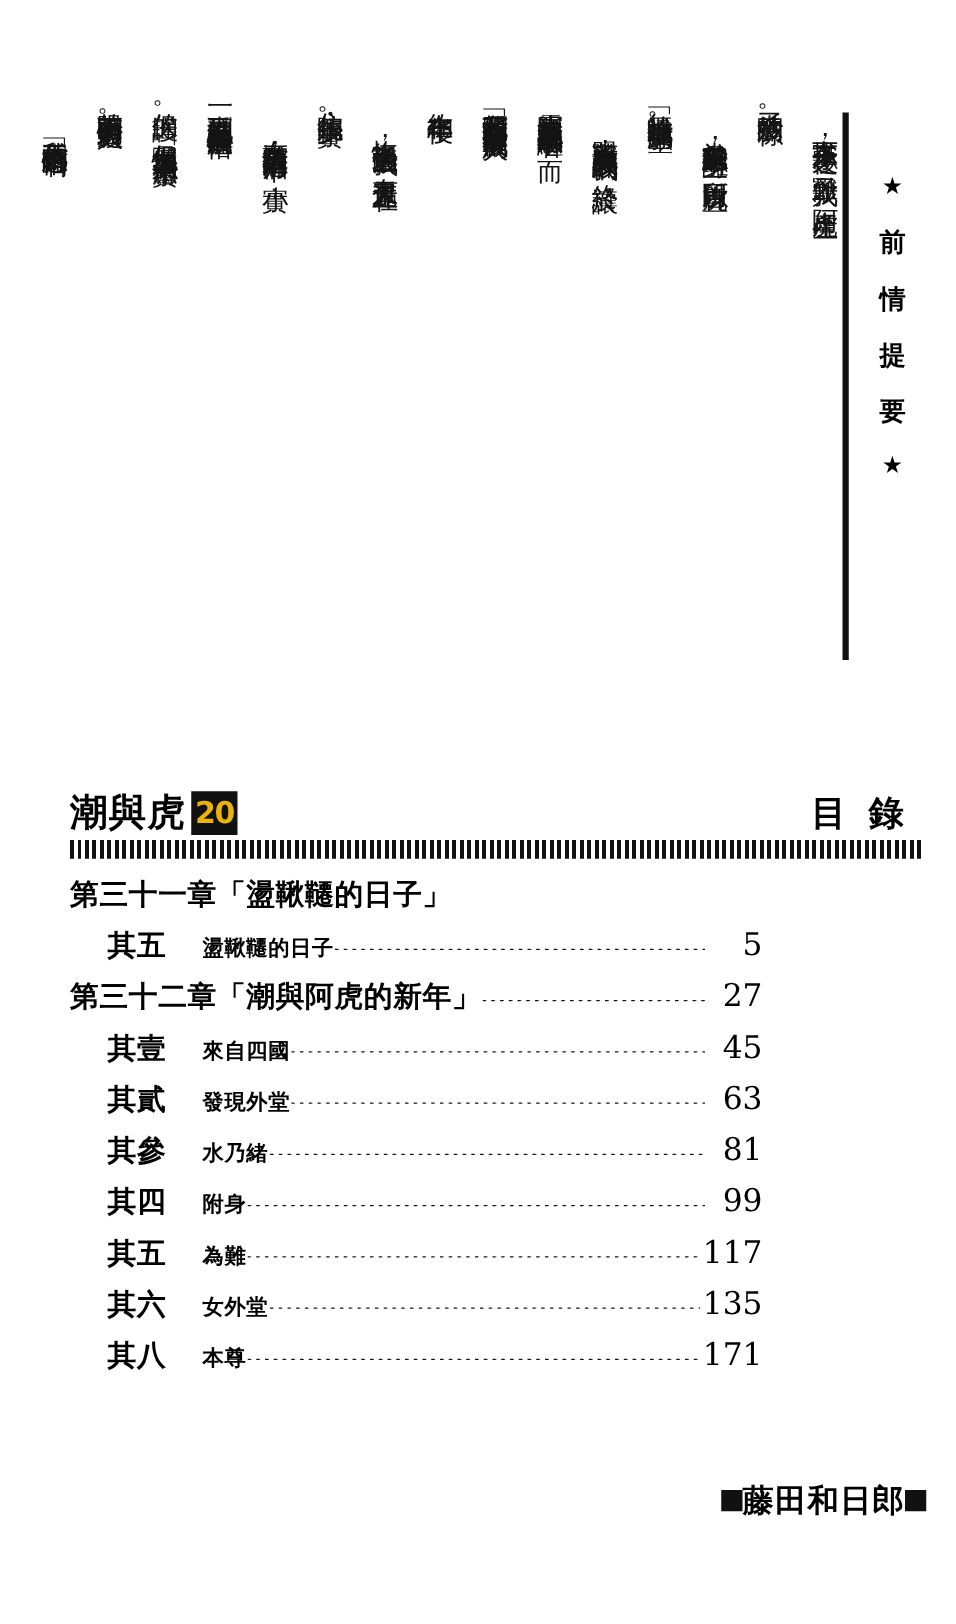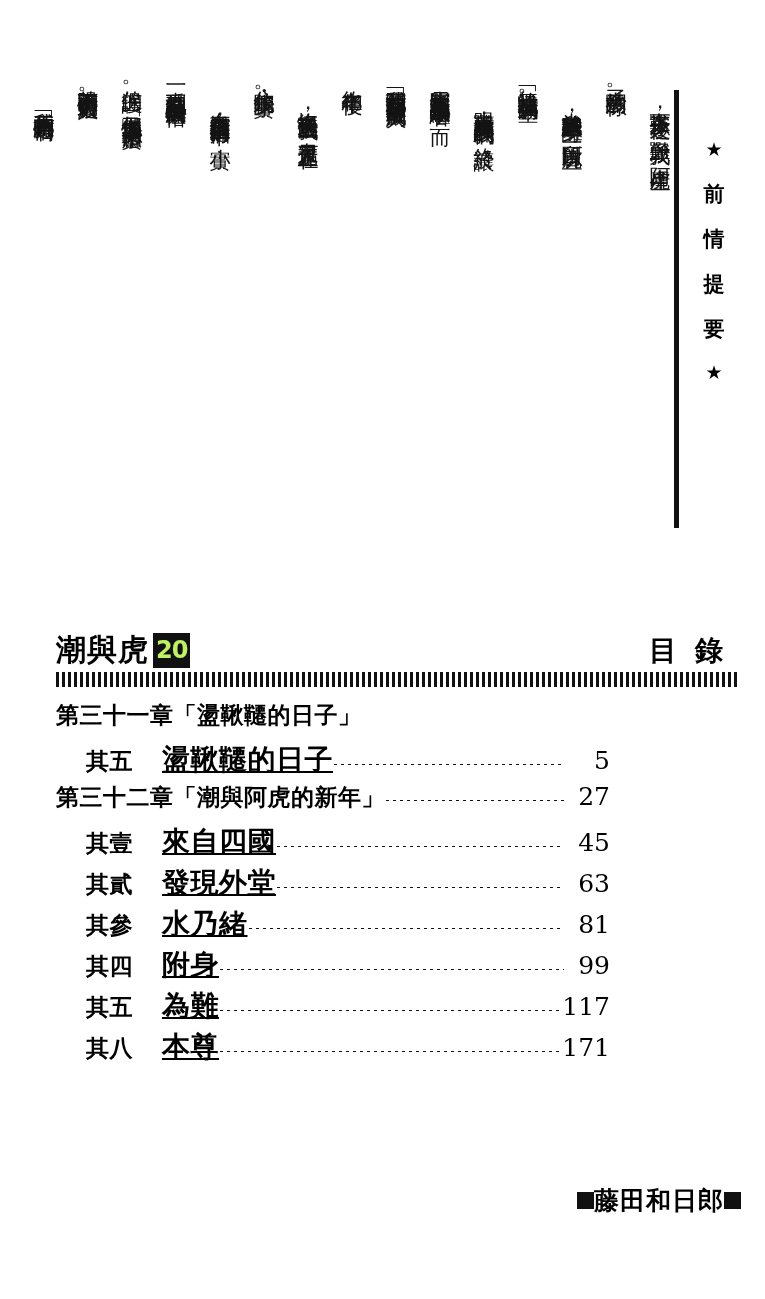--- a/index.html
+++ b/index.html
@@ -91,21 +91,21 @@
   }
   #series-title .series-name {
     font-size: 30px;
     font-weight: 700;
     letter-spacing: 1px;
     font-family: "DejaVu Serif", "Liberation Serif", serif;
   }
   #volume-badge {
     display: inline-block;
     background: #111111;
-    color: #bef264;
+    color: #eab308;
     font-family: "DejaVu Sans", "Liberation Sans", sans-serif;
     font-size: 24px;
     font-weight: 700;
     line-height: 1;
     padding: 5px 3px 6px 3px;
     margin-left: 4px;
     letter-spacing: -1px;
   }
   #toc-heading {
     position: absolute;
@@ -155,25 +155,24 @@
   .toc-num {
     font-size: 23px;
     font-weight: 700;
     white-space: nowrap;
     letter-spacing: 0.5px;
     width: 76px;
     flex: 0 0 auto;
     font-family: Liberation Mono, monospace;
   }
   .toc-title {
-    font-size: 28px;
+    font-size: 17px;
     font-weight: 700;
     white-space: nowrap;
     letter-spacing: 0.5px;
-    text-decoration: underline;
   }
   .toc-leader {
     flex: 1 1 auto;
     margin: 0 2px 0 1px;
     height: 1px;
     position: relative;
     bottom: 4px;
     background-image: radial-gradient(circle at 1.4px 50%, #111111 1.3px, rgba(0,0,0,0) 1.5px);
     background-size: 7px 4px;
     background-repeat: repeat-x;
@@ -308,20 +307,26 @@
     <span class="toc-page">99</span>
   </div>
 
   <div class="toc-row section">
     <span class="toc-num">其五</span>
     <span class="toc-title">為難</span>
     <span class="toc-leader"></span>
     <span class="toc-page">117</span>
   </div>
 
+  <div class="toc-row section">
+    <span class="toc-num">其六</span>
+    <span class="toc-title">女外堂</span>
+    <span class="toc-leader"></span>
+    <span class="toc-page">135</span>
+  </div>
 
 
   <div class="toc-row section">
     <span class="toc-num">其八</span>
     <span class="toc-title">本尊</span>
     <span class="toc-leader"></span>
     <span class="toc-page">171</span>
   </div>
 
 </div>

